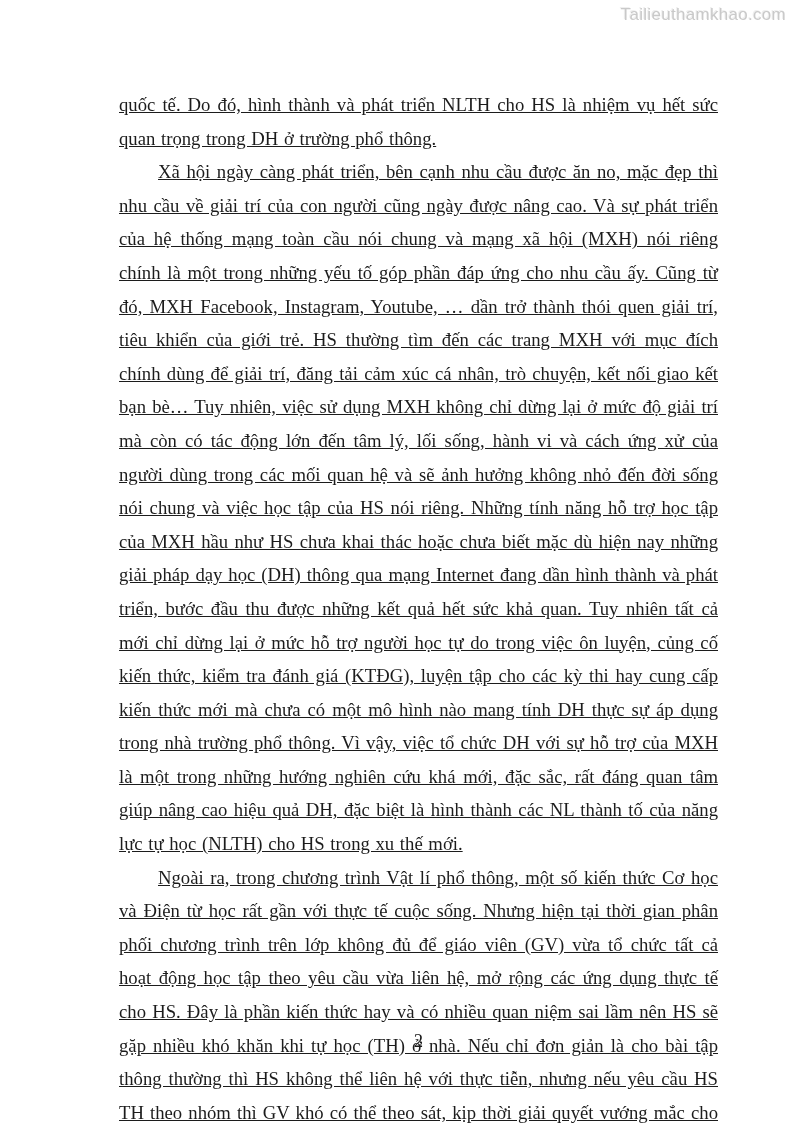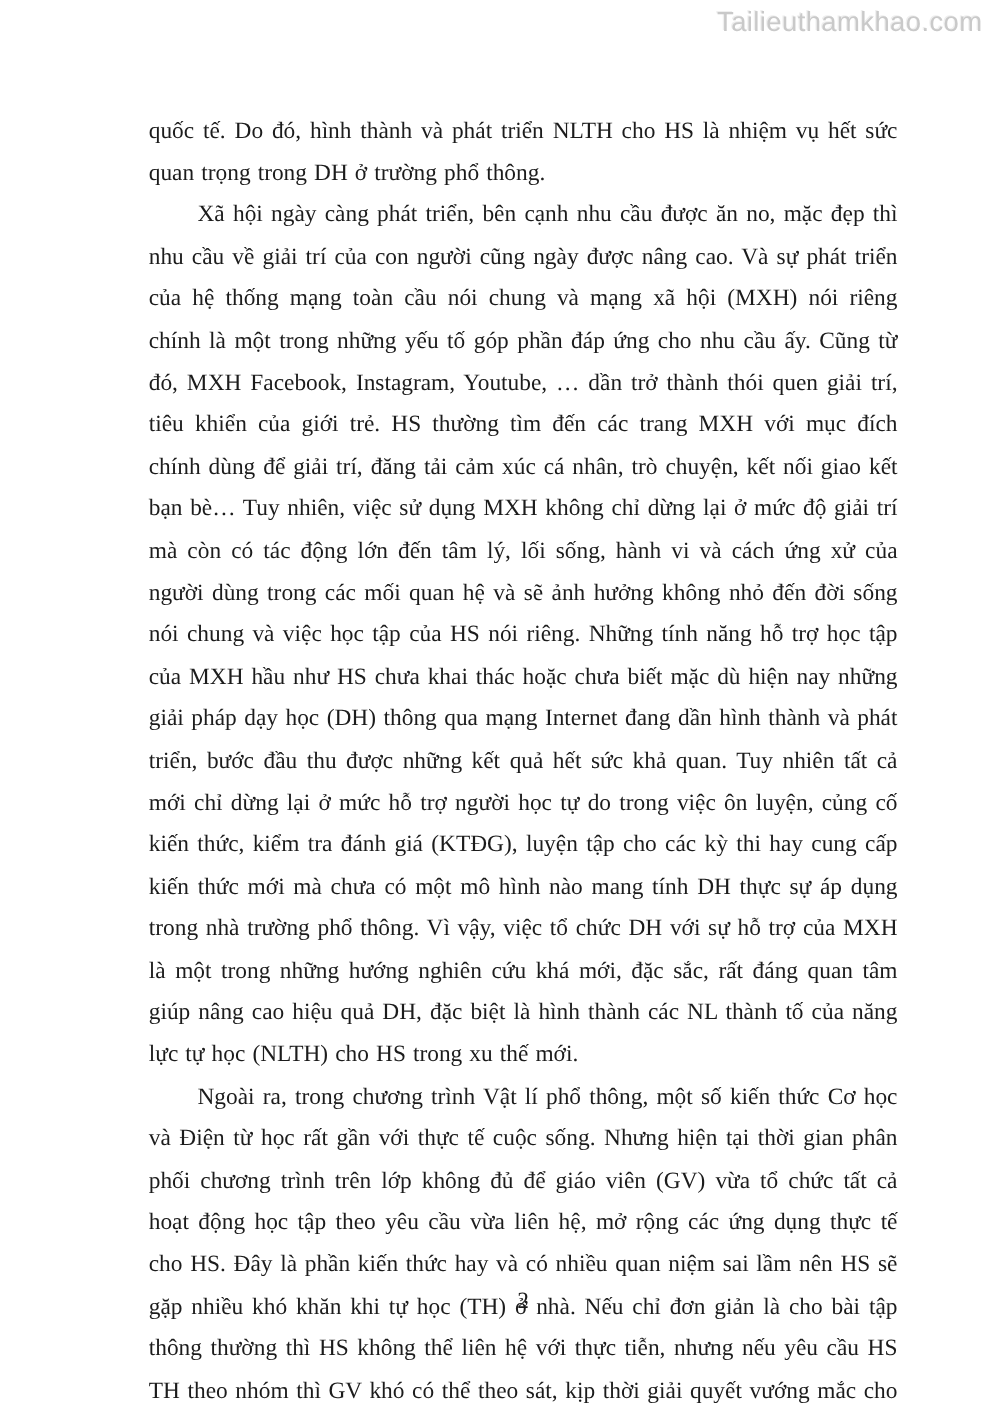--- a/index.html
+++ b/index.html
@@ -15,37 +15,37 @@
   .page {
     position: absolute;
     inset: 0;
     background: #ffffff;
   }
   .watermark {
     position: absolute;
     top: 5px;
     right: 8px;
     font-family: "Liberation Sans", "DejaVu Sans", sans-serif;
-    font-size: 22px;
+    font-size: 17px;
     letter-spacing: 0.3px;
     color: #c9c9c9;
     text-shadow: -1px -1px 0 #efefef, 1px 1px 0 #ffffff;
     user-select: none;
   }
   .content {
     position: absolute;
     left: 119px;
     right: 76px;
     top: 88px;
     text-align: justify;
     font-size: 18.7px;
     line-height: 33.6px;
     word-spacing: 1px;
   }
-  .para { margin: 0; }
+  .para { margin: 0; text-decoration: underline; }
   .para.indent { text-indent: 39px; }
   .page-number {
     position: absolute;
     left: 119px;
     right: 76px;
     top: 1030px;
     text-align: center;
     font-size: 18.7px;
   }
 </style>

